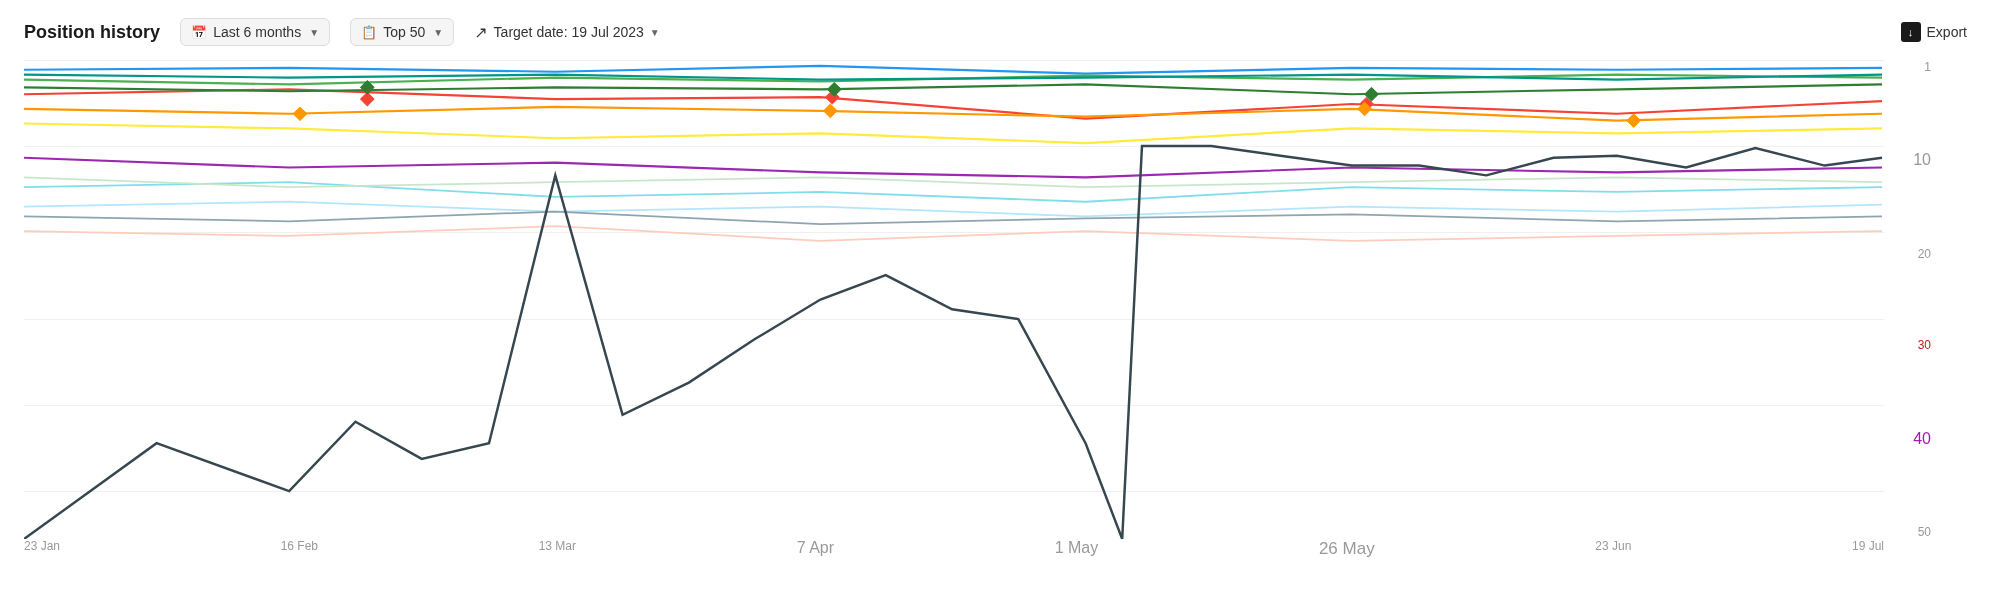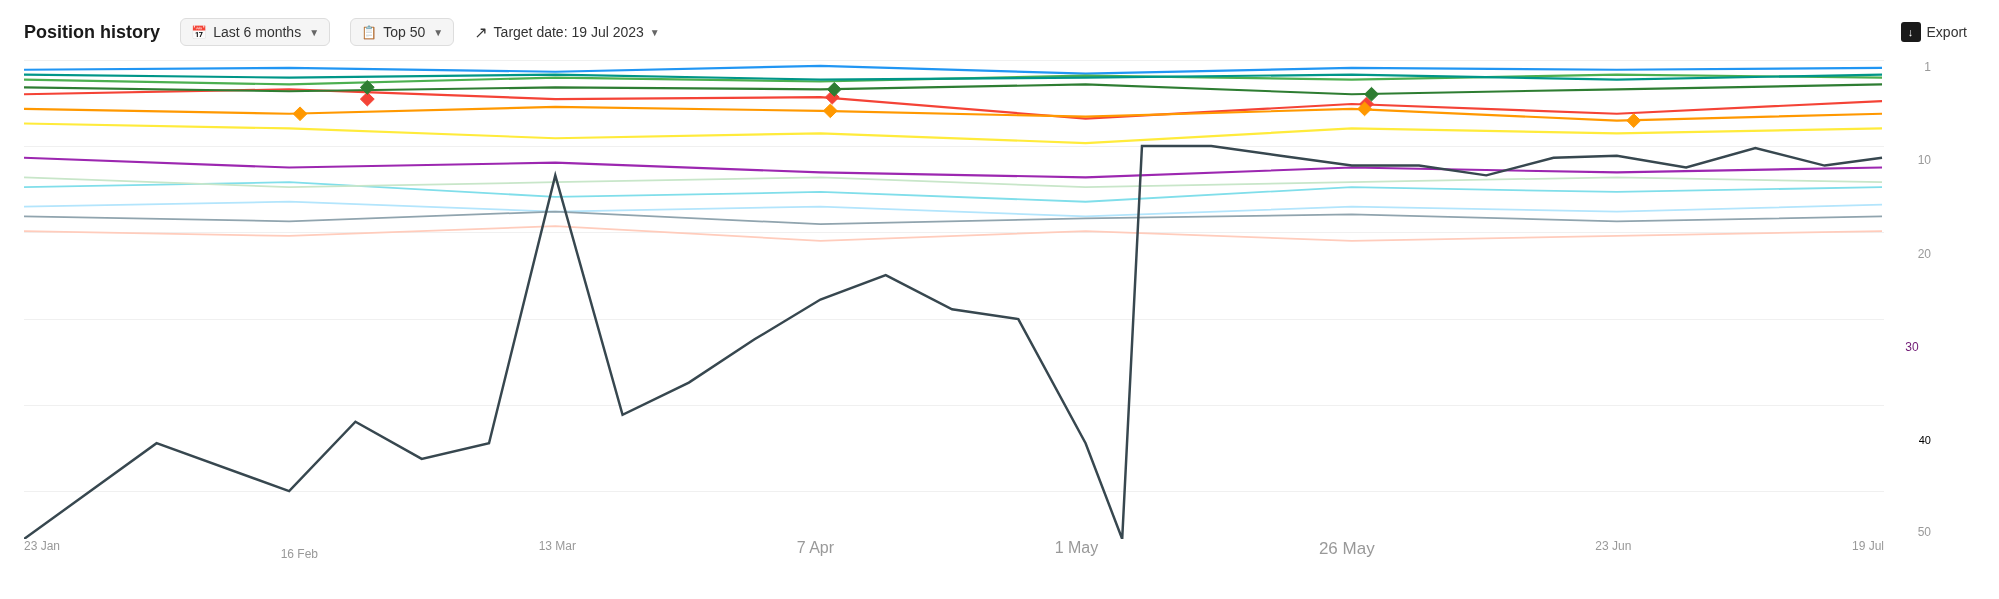--- a/index.html
+++ b/index.html
@@ -265,30 +265,30 @@
         <polygon points="1348,50 1355,43 1362,50 1355,57" fill="#FF9800" stroke="#FF9800" stroke-width="1"></polygon>
         <polygon points="1620,62 1627,55 1634,62 1627,69" fill="#FF9800" stroke="#FF9800" stroke-width="1"></polygon>
 
         <polygon points="340,28 347,21 354,28 347,35" fill="#2E7D32" stroke="#2E7D32" stroke-width="1"></polygon>
         <polygon points="812,30 819,23 826,30 819,37" fill="#2E7D32" stroke="#2E7D32" stroke-width="1"></polygon>
         <polygon points="1355,35 1362,28 1369,35 1362,42" fill="#2E7D32" stroke="#2E7D32" stroke-width="1"></polygon>
       </svg>
 
       <div class="y-axis" style="position:absolute;right:0;top:0;bottom:20px;width:50px;display:flex;flex-direction:column;justify-content:space-between;padding:0 4px;">
         <span class="y-label" style="font-size:12px;color:#999;text-align:right;">1</span>
-        <span class="y-label" style="font-size:12px;color:#999;text-align:right;">10</span>
+        <span class="y-label" style="font-size:16px;color:#999;text-align:right;">10</span>
         <span class="y-label" style="font-size:12px;color:#999;text-align:right;">20</span>
-        <span class="y-label" style="font-size:12px;color:#701a75;text-align:center;">30</span>
-        <span class="y-label" style="font-size:11px;color:#000000;text-align:right;">40</span>
+        <span class="y-label" style="font-size:12px;color:#b91c1c;text-align:right;">30</span>
+        <span class="y-label" style="font-size:16px;color:#a21caf;text-align:right;">40</span>
         <span class="y-label" style="font-size:12px;color:#999;text-align:right;">50</span>
       </div>
 
       <div class="x-axis" style="position:absolute;bottom:0;left:0;right:55px;height:20px;display:flex;justify-content:space-between;align-items:flex-start;">
         <span class="x-label" style="font-size:12px;color:#999;">23 Jan</span>
-        <span class="x-label" style="font-size:12px;color:#999;margin-top:8px;">16 Feb</span>
+        <span class="x-label" style="font-size:12px;color:#999;">16 Feb</span>
         <span class="x-label" style="font-size:12px;color:#999;">13 Mar</span>
         <span class="x-label" style="font-size:16px;color:#999;">7 Apr</span>
         <span class="x-label" style="font-size:16px;color:#999;">1 May</span>
         <span class="x-label" style="font-size:17px;color:#999;">26 May</span>
         <span class="x-label" style="font-size:12px;color:#999;">23 Jun</span>
         <span class="x-label" style="font-size:12px;color:#999;">19 Jul</span>
       </div>
 
     </div>
   </div>

